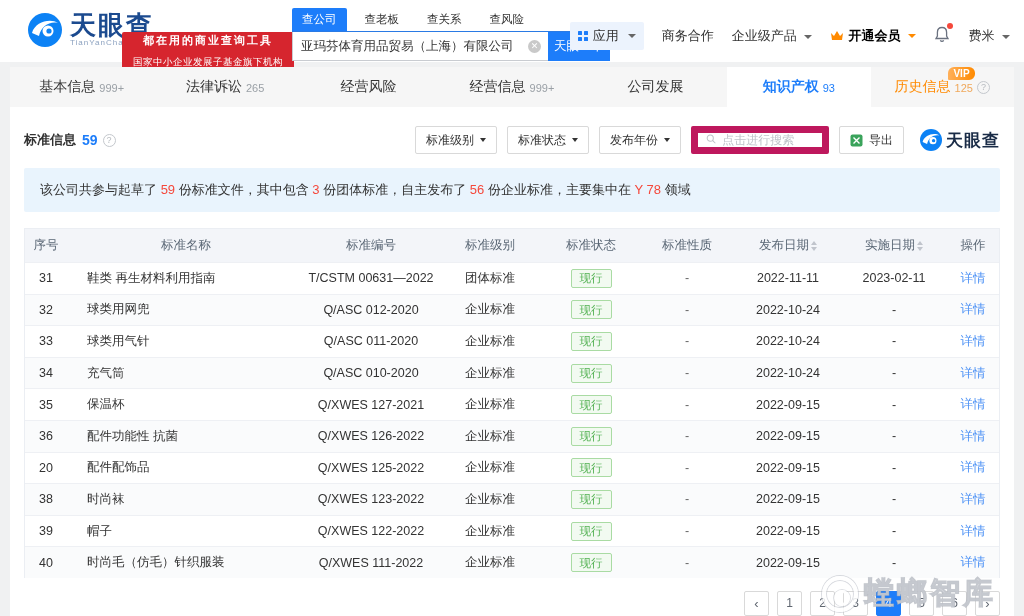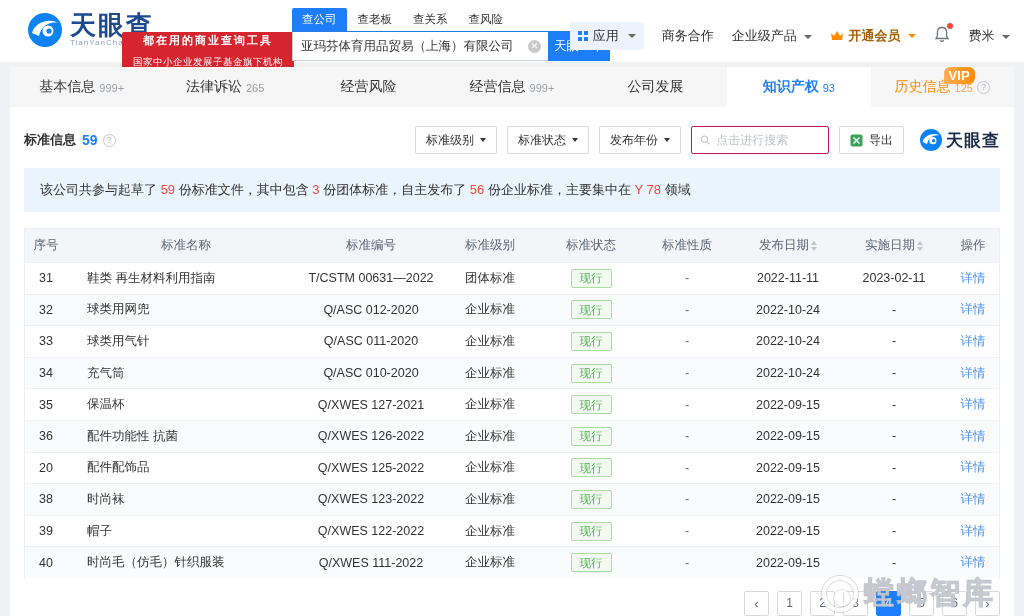--- a/index.html
+++ b/index.html
@@ -12,70 +12,70 @@
   .logo-icon svg { display:block; }
   .brand-block { margin-left:8px; }
   .brand-name { font-size:26px; font-weight:bold; color:#1b4a8f; letter-spacing:2px; line-height:26px; }
   .brand-domain { font-size:8px; color:#8ca2c0; letter-spacing:1px; }
   .slogan { position:absolute; left:122px; top:32px; width:172px; height:38px; background:#d6252e; color:#fff;
             display:flex; flex-direction:column; justify-content:center; align-items:center; border-radius:2px; }
   .slogan .l1 { font-size:11px; font-weight:bold; letter-spacing:2px; }
   .slogan .l2 { font-size:9.5px; letter-spacing:0.5px; margin-top:8px; }
 
   .search-block { position:absolute; left:292px; top:8px; width:318px; }
-  .search-tabs { display:flex; align-items:flex-end; gap:1px; border-bottom:1px solid #2a7ae4; }
+  .search-tabs { display:flex; align-items:flex-end; gap:8px; border-bottom:1px solid #2a7ae4; }
   .s-tab { font-size:11.5px; color:#333; padding:4px 10px 4px; cursor:pointer; }
   .s-tab.active { background:#1d7dfa; color:#fff; border-radius:2px 2px 0 0; }
   .search-row { display:flex; margin-top:0; }
   .search-input-wrap { position:relative; flex:1; }
   .search-input { width:100%; height:29px; border:1px solid #c9ccd1; border-top:none; border-right:none;
                   padding:0 26px 0 8px; font-size:12.5px; color:#333; outline:none; font-family:inherit; }
   .clear-btn { position:absolute; right:7px; top:8px; width:13px; height:13px; border-radius:50%; background:#c9c9c9;
                color:#fff; font-size:9px; line-height:13px; text-align:center; cursor:pointer; }
   .ty-search-btn { width:62px; height:29px; background:#1d7dfa; color:#fff; border:none; font-size:12.5px;
                    cursor:pointer; font-family:inherit; }
 
   .top-menu { position:absolute; right:14px; top:22px; display:flex; align-items:center; gap:18px; }
   .menu-item { font-size:13px; color:#333; cursor:pointer; white-space:nowrap; }
   .caret { display:inline-block; width:0; height:0; border-left:4px solid transparent; border-right:4px solid transparent;
            border-top:4px solid #666; vertical-align:middle; margin-left:4px; }
   .apps-pill { background:#ecf3fd; border-radius:2px; padding:5px 8px; display:flex; align-items:center; gap:5px; }
   .grid-icon { display:inline-grid; grid-template-columns:4px 4px; grid-gap:1.5px; }
   .grid-icon i { width:4px; height:4px; background:#1d7dfa; border-radius:0.5px; }
-  .vip-link { color:#a16207; font-weight:bold; display:flex; align-items:center; gap:4px; }
+  .vip-link { color:#000000; font-weight:bold; display:flex; align-items:center; gap:4px; }
   .vip-link .caret { border-top-color:#ff8a00; }
   .bell-wrap { position:relative; cursor:pointer; }
   .bell-dot { position:absolute; top:-3px; right:-3px; width:6px; height:6px; border-radius:50%; background:#f5483b; }
 
   
   .card { position:absolute; left:10px; top:67px; width:1004px; height:549px; background:#fff; }
 
   .company-nav { display:flex; height:40px; background:#f6f6f6; }
   .c-tab { flex:1; display:flex; align-items:center; justify-content:center; gap:4px; cursor:pointer; font-size:14px; color:#333; }
   .c-tab .cnt { font-size:11px; color:#9aa0a6; margin-top:1px; }
   .c-tab.active { background:#fff; color:#1d7dfa; font-weight:bold; }
   .c-tab.active .cnt { color:#1d7dfa; font-weight:normal; }
   .c-tab.orange { color:#ff8a00; position:relative; }
   .c-tab.orange .cnt { color:#f0a95c; }
   .tab-label-wrap { position:relative; }
   .vip-tag { position:absolute; top:-11px; right:-24px; background:linear-gradient(90deg,#ffb05a,#ff8a00);
-             color:#fff; font-size:13px; font-weight:bold; padding:1px 5px; border-radius:6px 6px 6px 1px; }
+             color:#fff; font-size:10px; font-weight:bold; padding:1px 5px; border-radius:6px 6px 6px 1px; }
   .q-icon { width:13px; height:13px; border:1px solid #c4c8cd; border-radius:50%; color:#b6babf; font-size:9px;
             line-height:11px; text-align:center; display:inline-block; }
 
   .content { padding:0 14px; }
 
   .section-head { display:flex; align-items:center; margin-top:18px; height:30px; }
   .sec-title { font-size:13px; font-weight:bold; color:#333; }
   .sec-count { font-size:14px; color:#1d7dfa; font-weight:bold; margin:0 5px 0 6px; }
   .head-right { margin-left:auto; display:flex; align-items:center; gap:10px; }
   .f-btn { height:28px; border:1px solid #d9d9d9; border-radius:2px; background:#fff; font-size:12px; color:#333;
            padding:0 10px; display:flex; align-items:center; gap:6px; cursor:pointer; }
   .f-btn .caret { border-top-color:#333; border-left-width:3.5px; border-right-width:3.5px; margin-left:0; }
-  .mini-search { height:28px; width:138px; border:1px solid #be185d; border-radius:2px; display:flex; align-items:center;
+  .mini-search { height:28px; width:138px; border:7px solid #be185d; border-radius:2px; display:flex; 
                  padding:0 8px; gap:6px; }
   .mini-search input { border:none; outline:none; width:100%; font-size:12px; color:#333; font-family:inherit; }
   .mini-search input::placeholder { color:#bfc3c9; }
   .wm-logo { display:flex; align-items:center; gap:4px; margin-left:6px; }
   .wm-logo .t { font-size:17px; font-weight:bold; color:#1a2c47; letter-spacing:1px; }
 
   .summary { margin-top:13px; background:#e9f4fd; border-radius:2px; padding:13px 16px; font-size:13px; color:#333; }
   .summary .num { color:#f5483b; }
 
   

